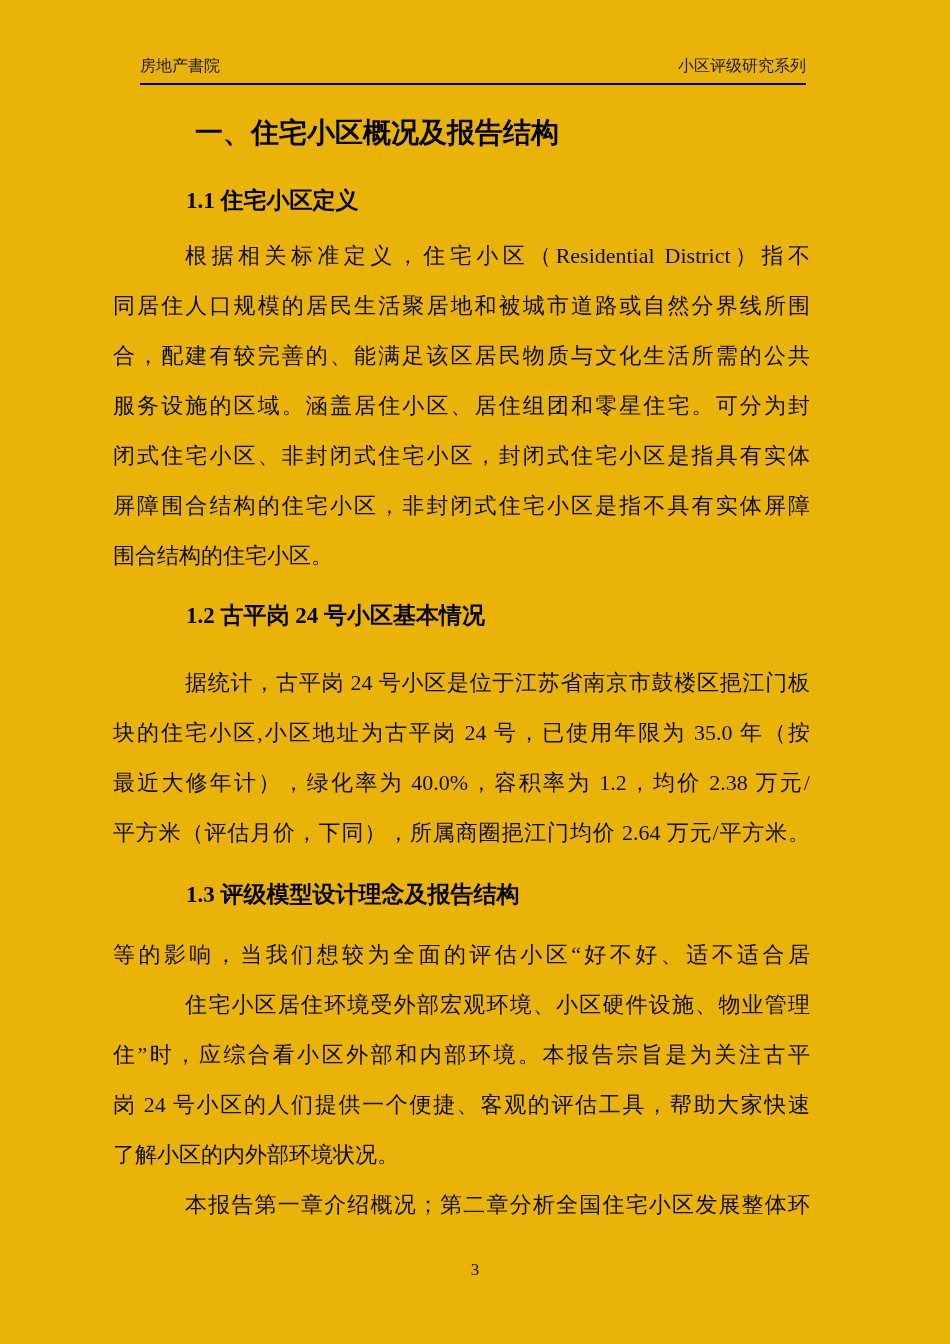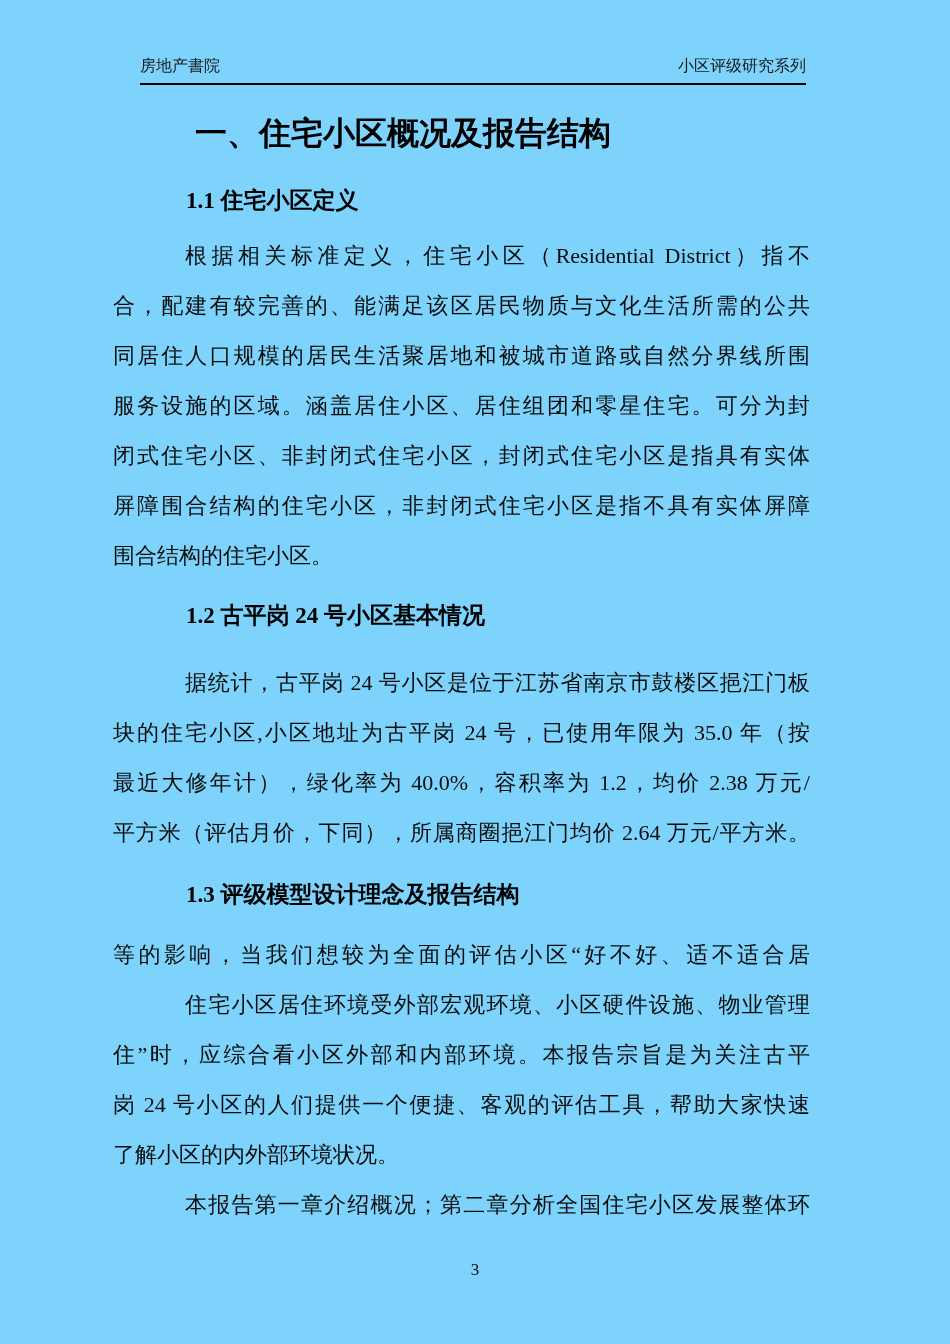--- a/index.html
+++ b/index.html
@@ -1,21 +1,21 @@
 <!DOCTYPE html>
 <html><head>
 <meta charset="utf-8">
 <style>
   * { margin: 0; padding: 0; box-sizing: border-box; }
   html, body { background: #e8e8e8; }
   .page {
     position: relative;
     width: 950px;
     height: 1344px;
-    background: #7dd3fc;
+    background: #eab308;
     margin: 0 auto;
     overflow: hidden;
     color: #111111;
     font-family: "Liberation Serif", "DejaVu Serif", serif;
   }
   
   .running-header {
     position: absolute;
     top: 56px;
     left: 140px;
@@ -34,21 +34,21 @@
     position: absolute;
     top: 105px;
     left: 113px;
     width: 697px;
   }
   .chapter-title {
     margin-top: 6px;
     padding-left: 82px;
     height: 44px;
     line-height: 44px;
-    font-size: 32px;
+    font-size: 28px;
     font-weight: bold;
     color: #000000;
   }
   .section-heading {
     height: 44px;
     line-height: 44px;
     padding-left: 73px;
     font-size: 23px;
     font-weight: bold;
     color: #000000;
@@ -98,22 +98,22 @@
     <span>小区评级研究系列</span>
   </div>
 
   <div class="content">
 
     <div class="chapter-title">一、住宅小区概况及报告结构</div>
 
     <div class="section-heading sh-1">1.1 住宅小区定义</div>
     <div class="para p-1">
       <div class="ln ln-first">根据相关标准定义，住宅小区（Residential District）指不</div>
+      <div class="ln">同居住人口规模的居民生活聚居地和被城市道路或自然分界线所围</div>
       <div class="ln">合，配建有较完善的、能满足该区居民物质与文化生活所需的公共</div>
-      <div class="ln">同居住人口规模的居民生活聚居地和被城市道路或自然分界线所围</div>
       <div class="ln">服务设施的区域。涵盖居住小区、居住组团和零星住宅。可分为封</div>
       <div class="ln">闭式住宅小区、非封闭式住宅小区，封闭式住宅小区是指具有实体</div>
       <div class="ln">屏障围合结构的住宅小区，非封闭式住宅小区是指不具有实体屏障</div>
       <div class="ln ln-open">围合结构的住宅小区。</div>
     </div>
 
     <div class="section-heading sh-2">1.2 古平岗 24 号小区基本情况</div>
     <div class="para p-2">
       <div class="ln ln-first">据统计，古平岗 24 号小区是位于江苏省南京市鼓楼区挹江门板</div>
       <div class="ln">块的住宅小区,小区地址为古平岗 24 号，已使用年限为 35.0 年（按</div>

